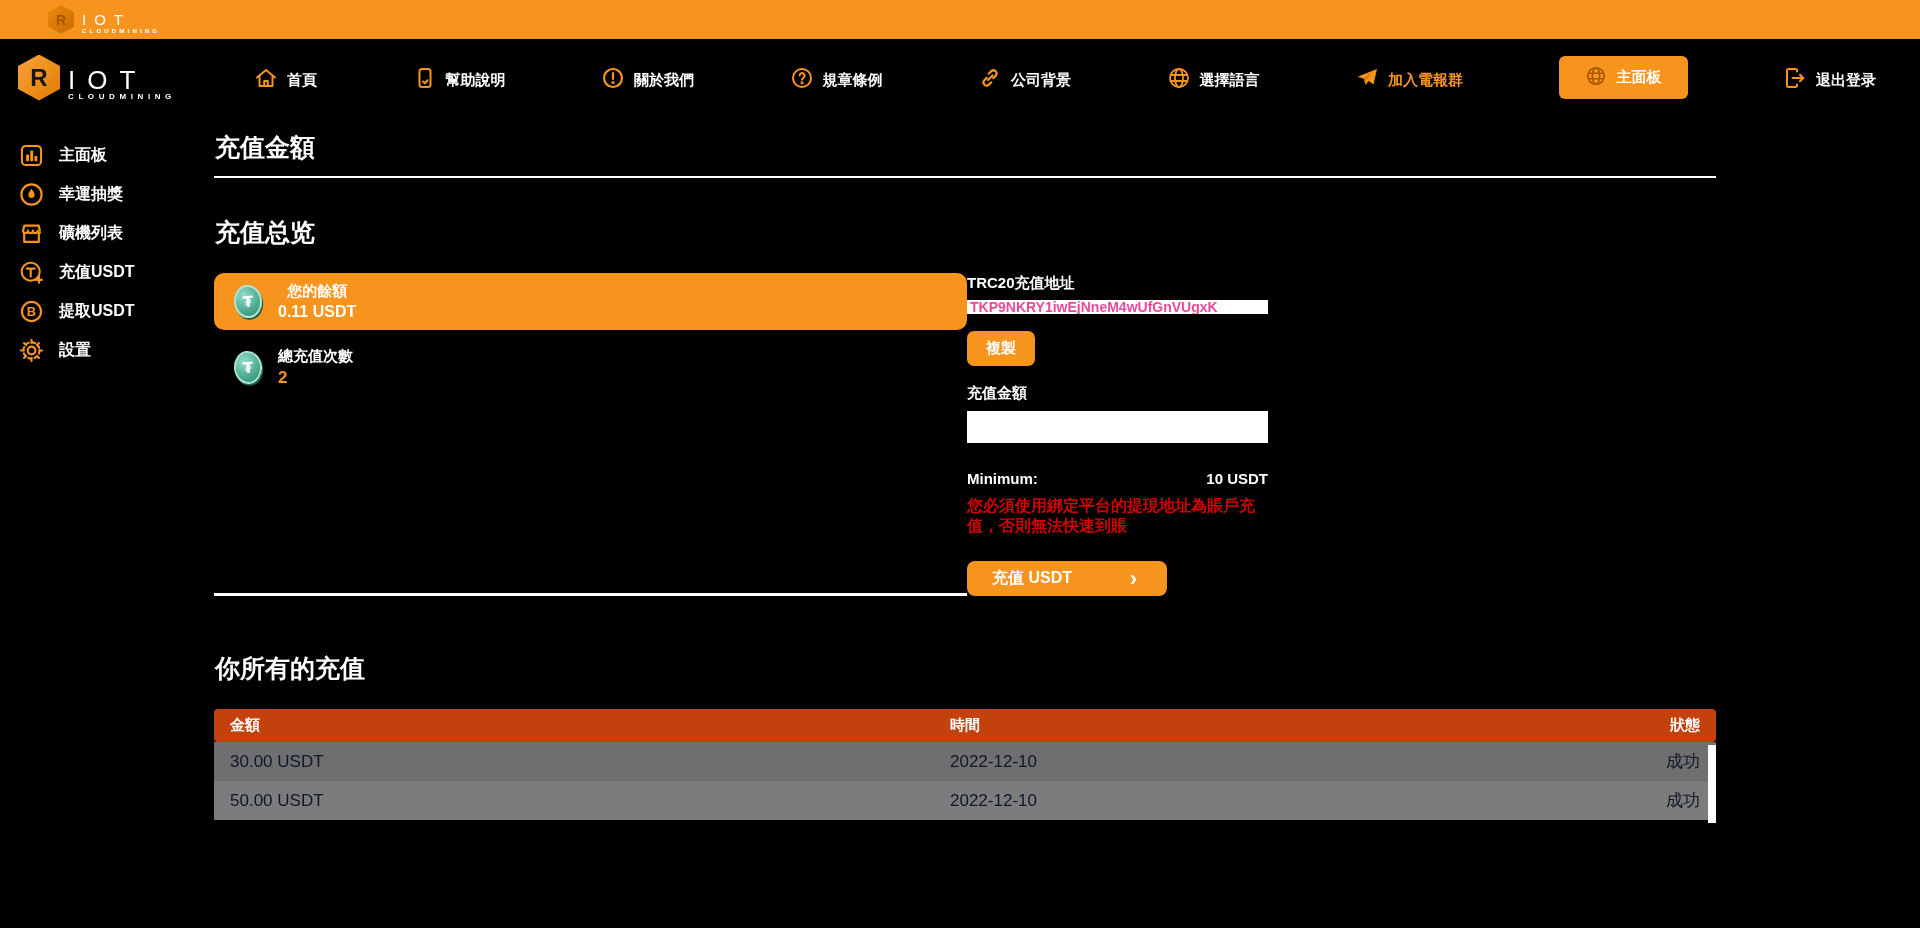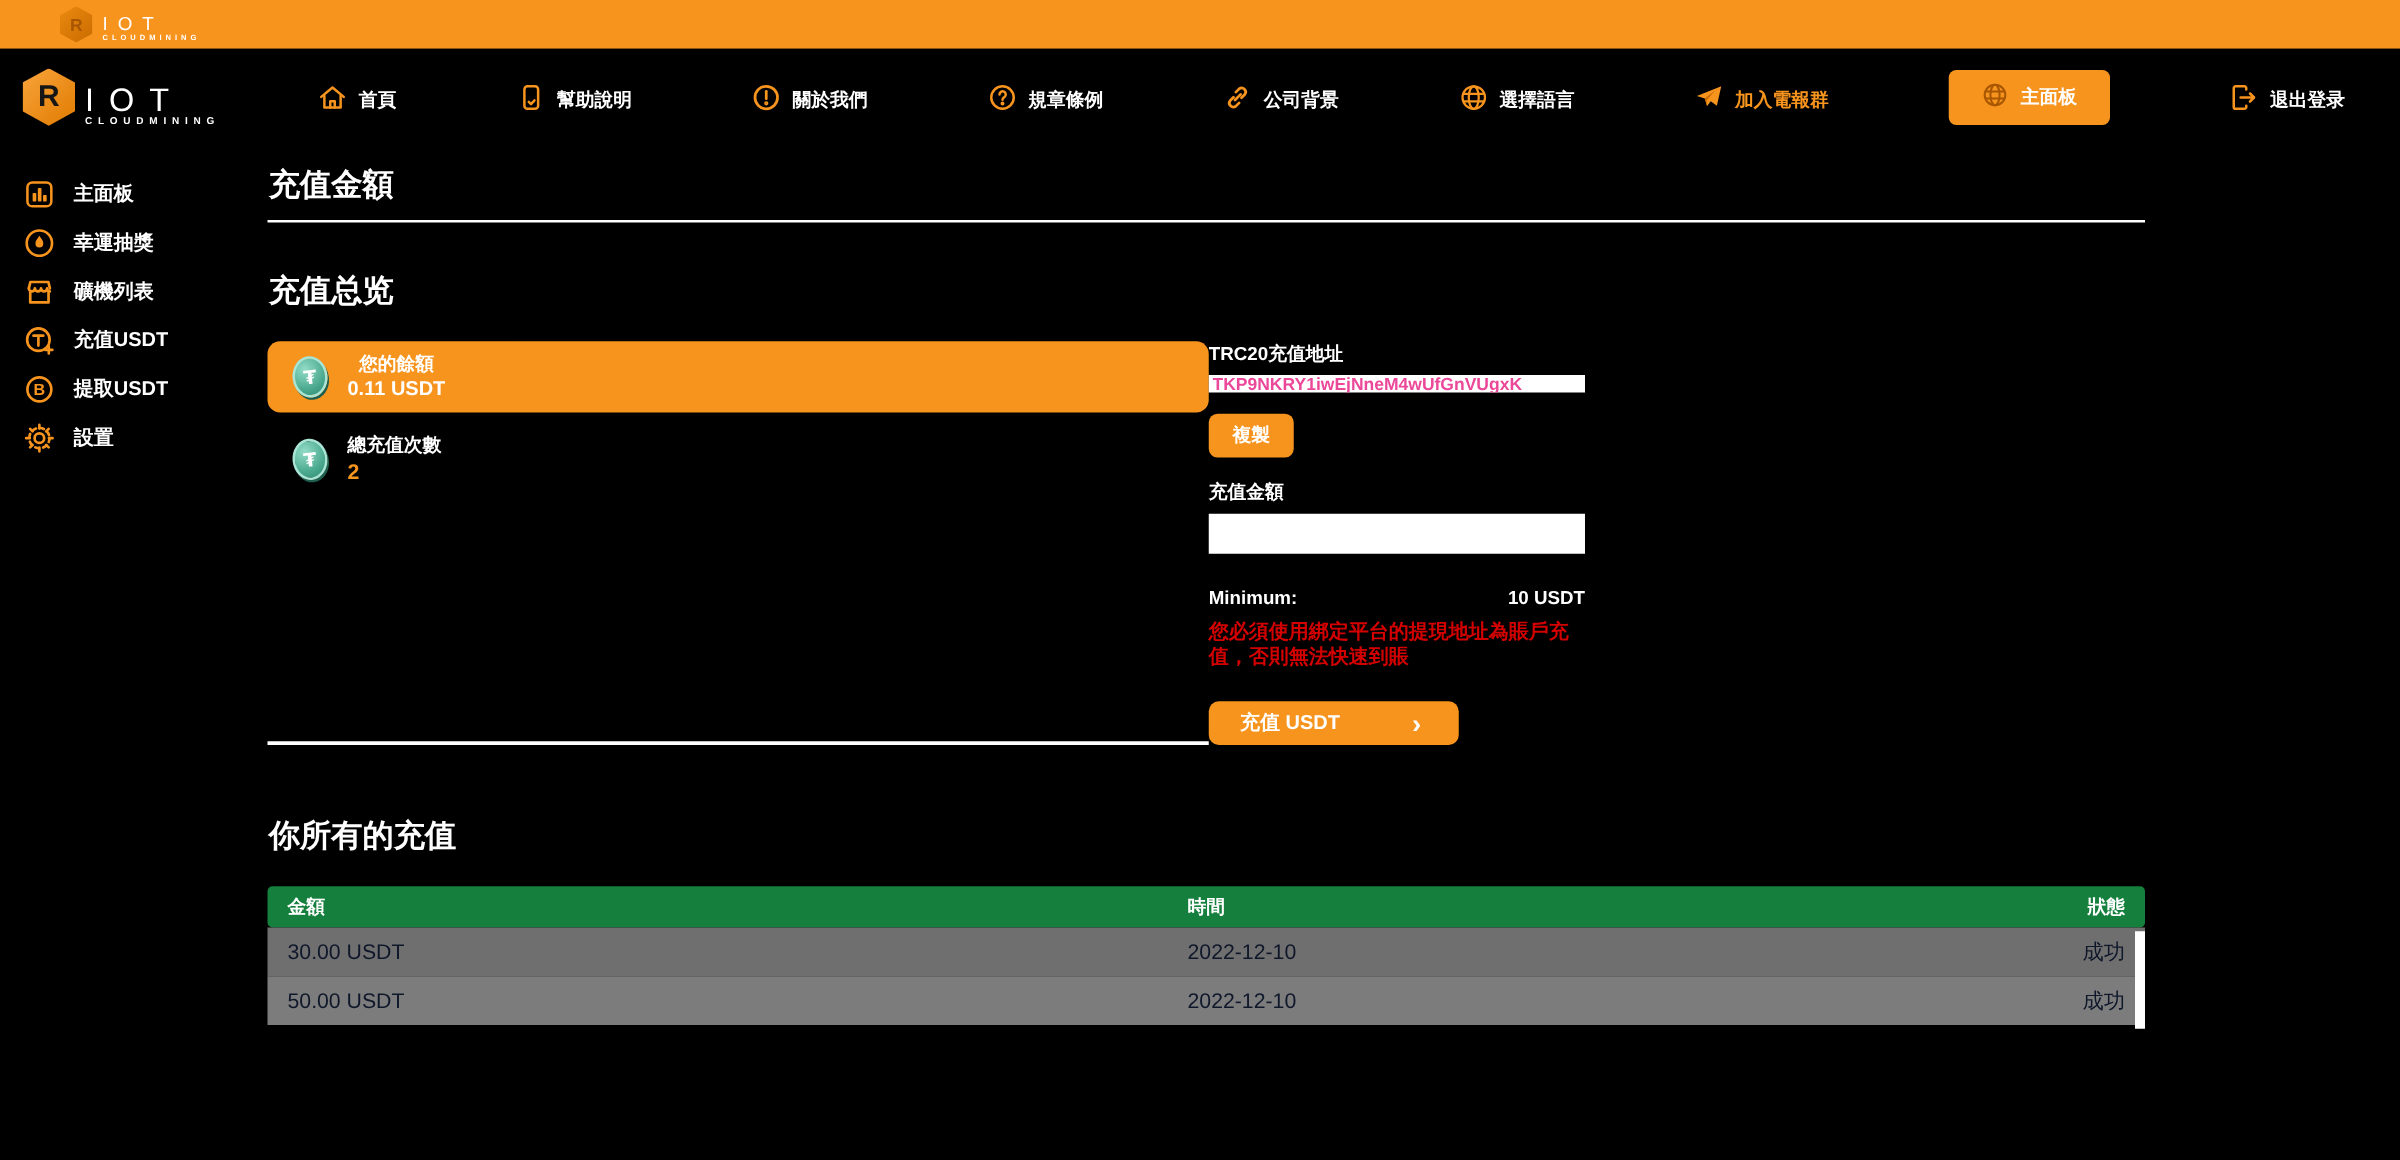--- a/index.html
+++ b/index.html
@@ -79,21 +79,21 @@
   .warning { width:305px; margin-top:9px; color:#d40000; font-size:16px; font-weight:800;
     line-height:1.25; }
   .submit-btn { margin-top:25px; width:200px; height:35px; background:#f7941e; border:none;
     border-radius:8px; color:#fff; font-size:16px; font-weight:800; display:flex;
     align-items:center; justify-content:space-between; padding:0 30px 0 25px; cursor:pointer; }
   .submit-btn .chev { font-size:22px; font-weight:700; line-height:0; }
 
   
   .history-title { margin-top:56px; }
   .table { margin-top:24px; width:1502px; position:relative; }
-  .t-head { background:#15803d; border-radius:4px; height:33px; display:grid;
+  .t-head { background:#c2410c; border-radius:4px; height:33px; display:grid;
     grid-template-columns:720px 1fr 110px; align-items:center; padding:0 16px;
     color:#fff; font-size:15px; font-weight:600; }
   .t-row { height:39px; display:grid; grid-template-columns:720px 1fr 110px; align-items:center;
     padding:0 16px; color:#0f172a; font-size:17px; }
   .t-row.odd { background:#6f6f6f; }
   .t-row.even { background:#7c7c7c; }
   .t-right { text-align:right; }
   .t-scrollbar { position:absolute; right:0; top:36px; width:8px; height:78px; background:#fff; }
 </style>
 </head>

